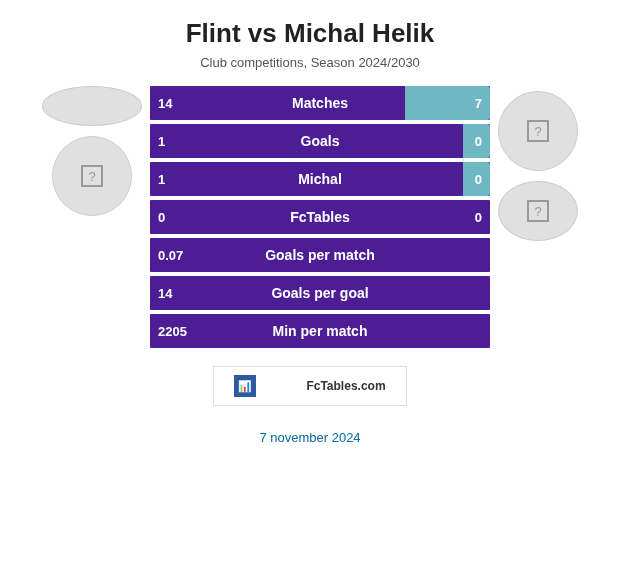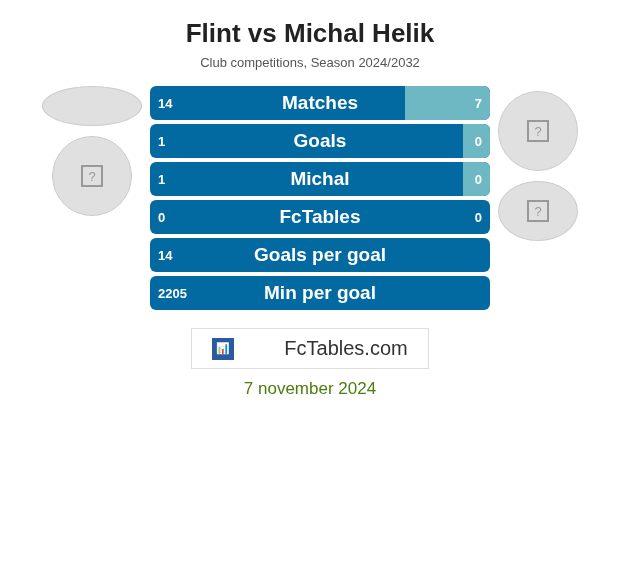--- a/index.html
+++ b/index.html
@@ -129,22 +129,22 @@
     .stat-row {
       display: flex;
       align-items: center;
       height: 34px;
       position: relative;
     }
 
     .bar-bg {
       width: 100%;
       height: 34px;
-      background: #0369a1;
-      border-radius: 6px;
+      background: #4c1d95;
+      border-radius: 1px;
       display: flex;
       align-items: center;
       position: relative;
       overflow: hidden;
     }
 
     .bar-fill-right {
       position: absolute;
       right: 0;
       top: 0;
@@ -160,21 +160,21 @@
       font-size: 13px;
       font-weight: bold;
       z-index: 2;
     }
 
     .stat-label-center {
       position: absolute;
       left: 50%;
       transform: translateX(-50%);
       color: #fff;
-      font-size: 19px;
+      font-size: 14px;
       font-weight: bold;
       z-index: 2;
       white-space: nowrap;
     }
 
     .stat-label-right {
       position: absolute;
       right: 8px;
       color: #fff;
       font-size: 13px;
@@ -198,38 +198,38 @@
       background: #2c5aa0;
       display: flex;
       align-items: center;
       justify-content: center;
       color: #fff;
       font-size: 11px;
       font-weight: bold;
     }
 
     .logo-text {
-      font-size: 20px;
-      font-weight: normal;
+      font-size: 12px;
+      font-weight: bold;
       color: #333;
       margin-left: 44px;
     }
 
     .date-text {
-      font-size: 17px;
-      color: #4d7c0f;
-      margin-top: 10px;
+      font-size: 13px;
+      color: #0369a1;
+      margin-top: 24px;
     }
   </style>
 </head>
 <body>
 
 <div class="container">
   <div class="title">Flint vs Michal Helik</div>
-  <div class="subtitle">Club competitions, Season 2024/2032</div>
+  <div class="subtitle">Club competitions, Season 2024/2030</div>
 
   <div class="stats-section">
 
     <div class="avatar-left">
       <div class="oval-wide"></div>
       <div class="oval-circle-large">
         <div class="question-icon">?</div>
       </div>
     </div>
 
@@ -260,28 +260,34 @@
         </div>
         <div class="stat-row">
           <div class="bar-bg">
             <span class="stat-label-left">0</span>
             <span class="stat-label-center">FcTables</span>
             <span class="stat-label-right">0</span>
           </div>
         </div>
         <div class="stat-row">
           <div class="bar-bg">
+            <span class="stat-label-left">0.07</span>
+            <span class="stat-label-center">Goals per match</span>
+          </div>
+        </div>
+        <div class="stat-row">
+          <div class="bar-bg">
             <span class="stat-label-left">14</span>
             <span class="stat-label-center">Goals per goal</span>
           </div>
         </div>
         <div class="stat-row">
           <div class="bar-bg">
             <span class="stat-label-left">2205</span>
-            <span class="stat-label-center">Min per goal</span>
+            <span class="stat-label-center">Min per match</span>
           </div>
         </div>
       </div>
 
     <div class="avatar-right">
       <div class="oval-circle-right-top">
         <div class="question-icon">?</div>
       </div>
       <div class="oval-circle-right-bottom">
         <div class="question-icon">?</div>

